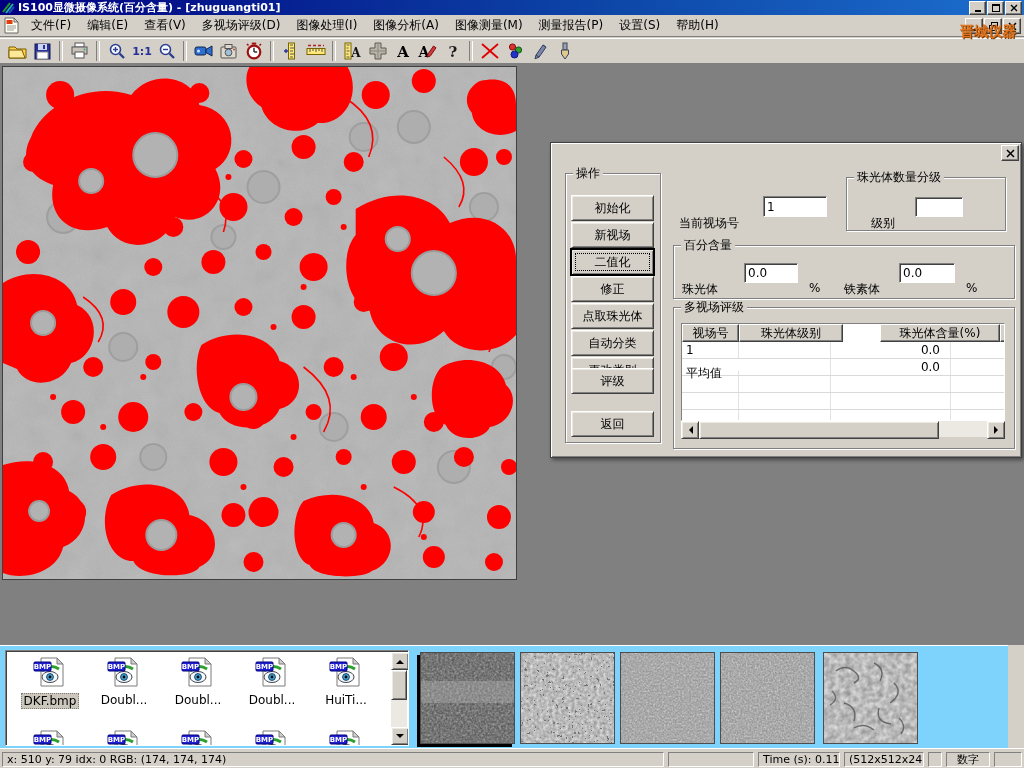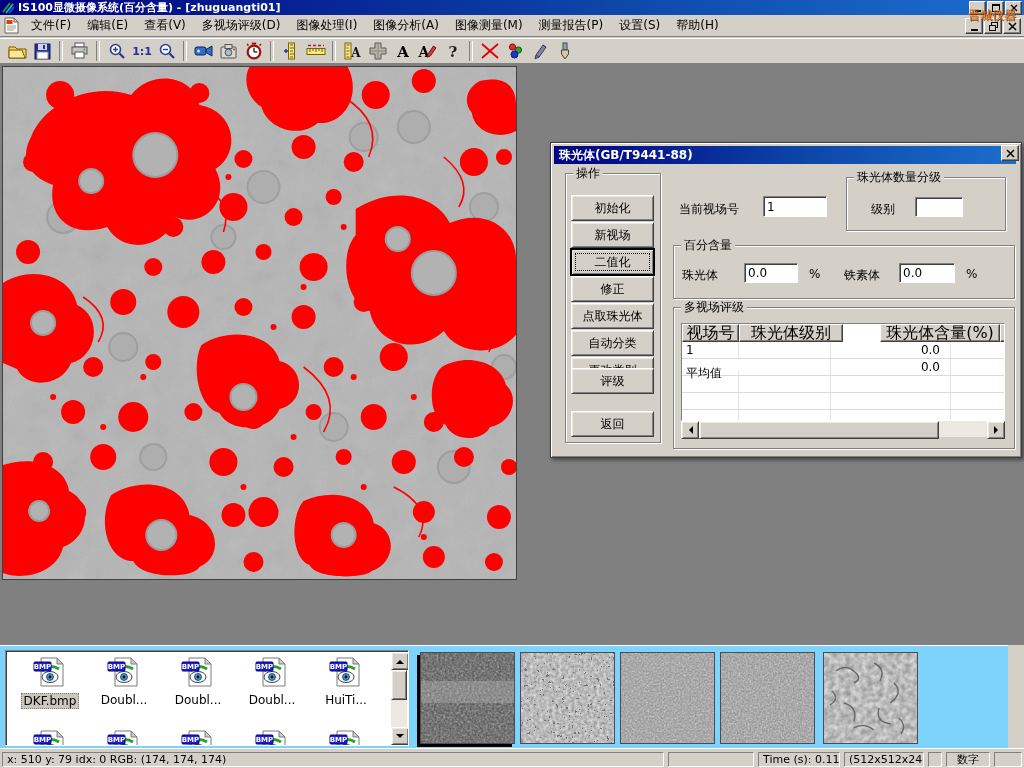--- a/index.html
+++ b/index.html
@@ -16,22 +16,22 @@
   
   .titlebar{position:absolute;left:0;top:0;width:1024px;height:15px;
     background:linear-gradient(90deg,#000080 0%,#0d47a8 60%,#1c6ece 100%);
     color:#fff;display:flex;align-items:center;gap:3px;padding-left:2px;box-sizing:border-box;}
   .titlebar .ttext{font-weight:bold;font-size:11px;white-space:nowrap;letter-spacing:0;}
   .winbtns{position:absolute;right:2px;top:1px;display:flex;gap:1px;z-index:5;}
   .wbtn{width:15px;height:12px;background:#d4d0c8;border:1px solid;
         border-color:#ffffff #404040 #404040 #ffffff;box-shadow:inset -1px -1px 0 #808080;
         display:flex;align-items:center;justify-content:center;}
   .wbtn2{width:16px;height:14px;}
-  .watermark{position:absolute;right:8px;top:7px;z-index:6;color:#e2731f;
-    font-size:12px;font-weight:normal;text-shadow:1px 1px 0 #7a3c00;pointer-events:none;}
+  .watermark{position:absolute;right:8px;top:23px;z-index:6;color:#e2731f;
+    font-size:14px;font-weight:bold;text-shadow:1px 1px 0 #7a3c00;pointer-events:none;}
   
   .menubar{position:absolute;left:0;top:15px;width:1024px;height:22px;background:#d4d0c8;
     display:flex;align-items:center;padding-left:3px;box-sizing:border-box;
     border-bottom:1px solid #808080;}
   .menuicon{width:17px;height:17px;margin-right:3px;}
   .menuitem{padding:3px 8px;white-space:nowrap;}
   .childbtns{position:absolute;right:3px;top:18px;display:flex;gap:1px;}
   
   .toolbar{position:absolute;left:0;top:38px;width:1024px;height:26px;background:#d4d0c8;
     display:flex;align-items:center;padding-left:5px;box-sizing:border-box;
@@ -54,29 +54,29 @@
   .dclose{position:absolute;right:2px;top:2px;}
   .group{position:absolute;border:1px solid #808080;box-shadow:1px 1px 0 #ffffff, inset 1px 1px 0 #ffffff;}
   .legend{position:absolute;top:-8px;left:7px;background:#d4d0c8;padding:0 3px;line-height:14px;white-space:nowrap;}
   .btn{position:absolute;left:20px;width:81px;height:24px;display:flex;align-items:center;
        justify-content:center;white-space:nowrap;}
   .btn.focused{border:1px solid #000;box-shadow:0 0 0 1px #000, inset 1px 1px 0 #ece9e2, inset -1px -1px 0 #808080;}
   .btn.focused::after{content:"";position:absolute;left:3px;right:3px;top:3px;bottom:3px;border:1px dotted #000;}
   .field{position:absolute;background:#fff;border:1px solid;border-color:#808080 #ffffff #ffffff #808080;
     box-shadow:inset 1px 1px 0 #404040;font-size:12px;font-family:inherit;padding:2px 3px;
     box-sizing:border-box;outline:none;}
-  .lbl{position:absolute;white-space:nowrap;}
+  .lbl{position:absolute;white-space:nowrap;margin-top:14px;}
   
   .gridwrap{position:absolute;left:130px;top:180px;width:324px;height:98px;overflow:hidden;
     border:1px solid;border-color:#808080 #ffffff #ffffff #808080;background:#fff;box-sizing:border-box;}
   .gridinner{position:absolute;left:0;top:0;width:392px;}
   .ghrow{display:flex;height:18px;}
   .ghcell{background:#d4d0c8;border:1px solid;border-color:#ffffff #404040 #404040 #ffffff;
     box-shadow:inset -1px -1px 0 #808080;display:flex;align-items:center;justify-content:center;
-    box-sizing:border-box;font-size:16px;flex:0 0 auto;}
+    box-sizing:border-box;font-size:12px;flex:0 0 auto;}
   .grow{display:flex;height:16px;border-bottom:1px solid #d9d9d9;}
   .gcell{box-sizing:border-box;border-right:1px solid #e2e2e2;padding:0 4px;font-size:12px;
     display:flex;align-items:center;flex:0 0 auto;}
   .gcell.num{justify-content:flex-end;padding-right:10px;}
   
   .hscroll{position:absolute;left:130px;top:278px;width:324px;height:16px;background:#ece9e2;
     display:flex;align-items:stretch;}
   .sbarrow{width:16px;height:16px;flex:0 0 auto;display:flex;align-items:center;justify-content:center;}
   .sbthumb{height:16px;flex:0 0 auto;}
   .vscroll{position:absolute;right:1px;top:1px;width:16px;height:93px;background:#ece9e2;}
@@ -468,23 +468,20 @@
           <circle cx="40" cy="256" r="12"></circle>
           <circle cx="240" cy="330" r="13"></circle>
         <circle cx="158" cy="468" r="15"></circle>
           <circle cx="340" cy="468" r="12"></circle>
           <circle cx="36" cy="444" r="10"></circle>
       </g>
     </svg>
   </div>
 
   <div class="dialog">
-    <div class="dtitle">
-      <span>珠光体(GB/T9441-88)</span>
-    </div>
     <div class="wbtn wbtn2 dclose">
       <svg width="9" height="9">
           <path d="M1,1 L8,8 M8,1 L1,8" stroke="#000" stroke-width="1.5"></path>
         </svg>
     </div>
 
     <div class="group" style="left:14px;top:30px;width:94px;height:268px;">
       <span class="legend">操作</span>
     </div>
     <div class="btn raised" style="top:52px;">

